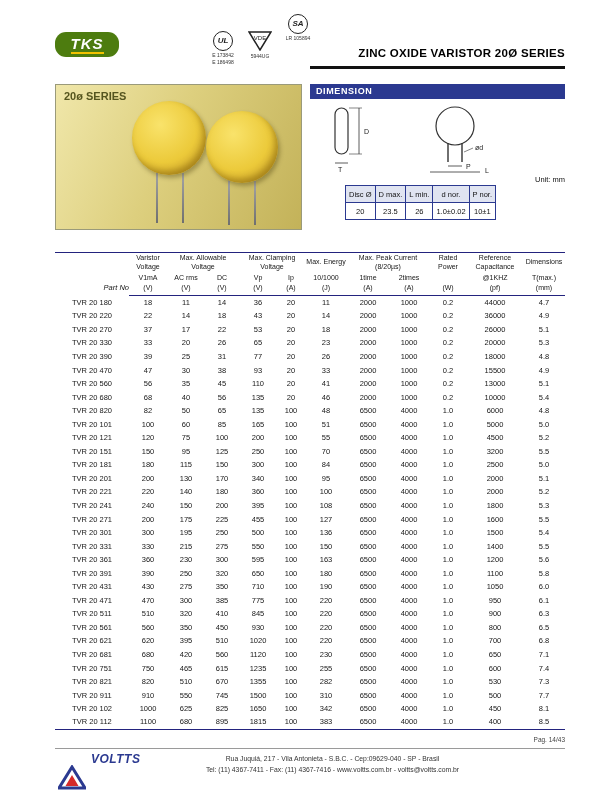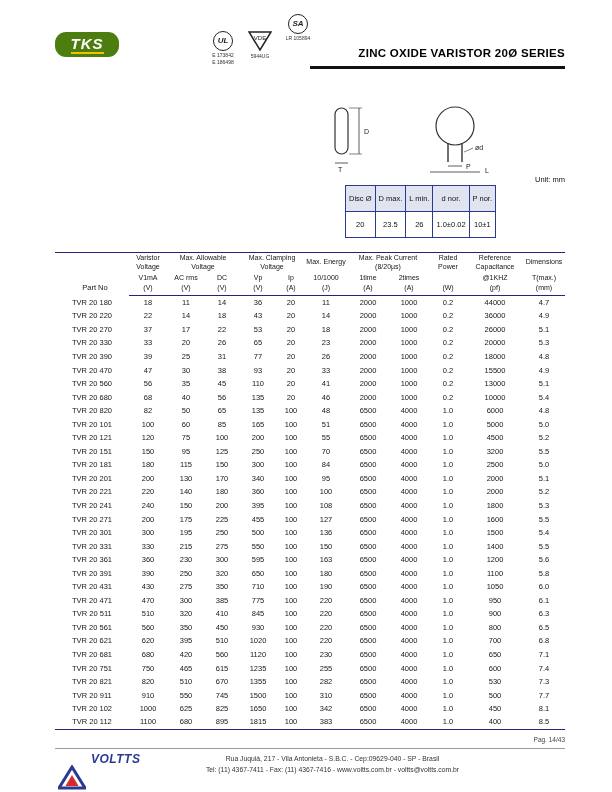--- a/index.html
+++ b/index.html
@@ -45,31 +45,31 @@
   
   .sec-bar { position: absolute; height: 15px; background: #2b3990; color: #fff;
     font-weight: bold; font-size: 9px; line-height: 15px; padding-left: 6px; letter-spacing: .6px; }
   .dim-bar { left: 310px; top: 84px; width: 255px; }
   .spec-bar { left: 55px; top: 236px; width: 510px; }
   .dim-drawing { position: absolute; left: 315px; top: 102px; }
   .unit-note { position: absolute; right: 47px; top: 175px; font-size: 7.5px; color: #111; }
   .dim-table { position: absolute; left: 345px; top: 185px; border-collapse: collapse;
     font-size: 7.5px; color: #111; }
   .dim-table th, .dim-table td { border: 1px solid #2b3990; text-align: center;
-    height: 26px; padding: 0 3px; font-weight: normal; }
+    height: 17px; padding: 0 3px; font-weight: normal; }
   .dim-table th { background: #e0e4f1; }
 
   
   .spec-table { position: absolute; left: 55px; top: 252px; width: 510px;
     border-collapse: collapse; table-layout: fixed; font-size: 7.5px; color: #161616;
     border-top: 1.5px solid #23237e; border-bottom: 1.5px solid #23237e; }
   .spec-table th { font-weight: normal; font-size: 7px; line-height: 1.25;
     vertical-align: middle; padding: 1px 1px; text-align: center; }
   .spec-table tr.units-row th { border-bottom: 1px solid #23237e; padding-bottom: 2px; }
-  .spec-table th.partno-h { vertical-align: bottom; text-align: center; padding: 0 0 3px 6px; font-size: 7.5px; }
+  .spec-table th.partno-h { vertical-align: bottom; text-align: right; padding: 0 0 3px 6px; font-size: 7.5px; font-style: italic; }
   .spec-table td { height: 13.55px; text-align: center; padding: 0; white-space: nowrap; overflow: hidden; }
 
   .watermark { position: absolute; left: 138px; top: 381px; font-size: 21px; font-weight: bold;
     color: #7b96d4; opacity: .45; letter-spacing: 9px; filter: blur(.6px); pointer-events: none; }
 
   
   .page-num { position: absolute; right: 47px; top: 736px; font-size: 6.5px; color: #444; }
   .footer-rule { position: absolute; left: 55px; top: 748px; width: 510px; height: 1px; background: #9a9a9a; }
   .voltts { position: absolute; left: 58px; top: 752px; display: flex; align-items: center; gap: 5px; }
   .voltts-names { display: flex; flex-direction: column; gap: 31px; }
@@ -104,21 +104,31 @@
   </div>
 
   <div class="cert cert-csa">
     <div class="circle-mark">SA</div>
     <div>LR 105894</div>
   </div>
 
   <div class="page-title">ZINC OXIDE VARISTOR 20Ø SERIES</div>
   <div class="title-rule"></div>
 
-
+  <div class="photo">
+    <div class="photo-label">20ø SERIES</div>
+    <div class="lead lead-1a"></div>
+    <div class="lead lead-1b"></div>
+    <div class="lead lead-2a"></div>
+    <div class="lead lead-2b"></div>
+    <div class="disc disc1"></div>
+    <div class="disc disc2"></div>
+  </div>
+
+  <div class="sec-bar dim-bar">DIMENSION</div>
 
   <svg class="dim-drawing" width="245" height="72">
 
     <rect x="20" y="6" width="13" height="46" rx="6.5" fill="#fff" stroke="#333" stroke-width="1.2"></rect>
     <line x1="44" y1="6" x2="44" y2="52" stroke="#333" stroke-width="0.8"></line>
     <line x1="34" y1="6" x2="47" y2="6" stroke="#333" stroke-width="0.6"></line>
     <line x1="34" y1="52" x2="47" y2="52" stroke="#333" stroke-width="0.6"></line>
     <text x="49" y="32" font-size="7" fill="#222">D</text>
     <line x1="20" y1="61" x2="33" y2="61" stroke="#333" stroke-width="0.8"></line>
     <text x="23" y="70" font-size="7" fill="#222">T</text>

